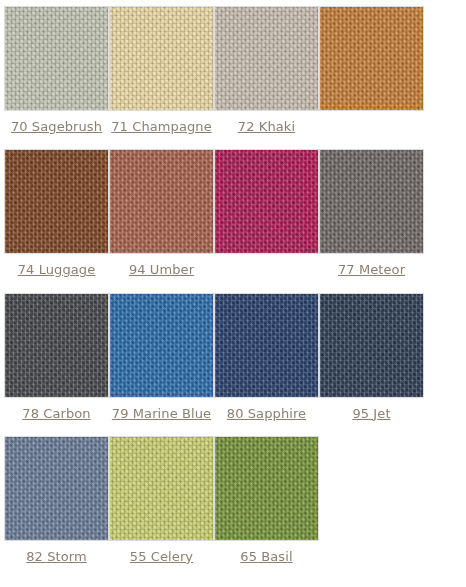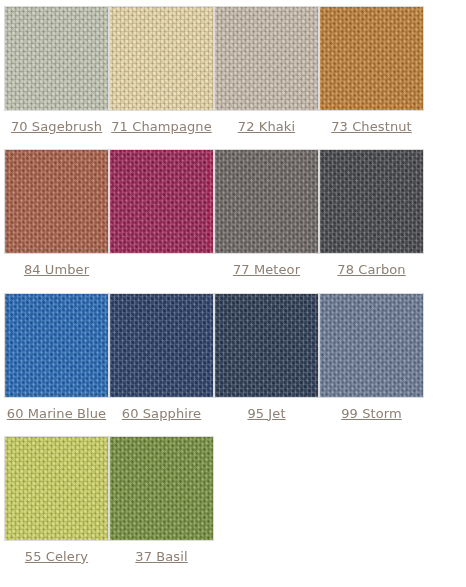--- a/index.html
+++ b/index.html
@@ -118,54 +118,57 @@
     <div class="swatch-cell">
       <div class="swatch-chip" style="background-color: rgb(236, 217, 165);"></div>
       <a class="swatch-label">71 Champagne</a>
     </div>
     <div class="swatch-cell">
       <div class="swatch-chip" style="background-color: rgb(201, 189, 175);"></div>
       <a class="swatch-label">72 Khaki</a>
     </div>
     <div class="swatch-cell">
       <div class="swatch-chip" style="background-color: rgb(197, 128, 47);"></div>
-      <a class="swatch-label">73 Chestnut</a>
+    </div>
+    <div class="swatch-cell">
+      <div class="swatch-chip" style="background-color: rgb(126, 70, 37);"></div>
+      <a class="swatch-label">74 Luggage</a>
     </div>
     <div class="swatch-cell">
       <div class="swatch-chip" style="background-color: rgb(169, 98, 76);"></div>
-      <a class="swatch-label">84 Umber</a>
+      <a class="swatch-label">94 Umber</a>
     </div>
     <div class="swatch-cell">
       <div class="swatch-chip" style="background-color: rgb(174, 28, 86);"></div>
     </div>
     <div class="swatch-cell">
       <div class="swatch-chip" style="background-color: rgb(110, 104, 102);"></div>
       <a class="swatch-label">77 Meteor</a>
     </div>
     <div class="swatch-cell">
       <div class="swatch-chip" style="background-color: rgb(69, 71, 75);"></div>
       <a class="swatch-label">78 Carbon</a>
     </div>
     <div class="swatch-cell">
       <div class="swatch-chip" style="background-color: rgb(42, 106, 181);"></div>
-      <a class="swatch-label">60 Marine Blue</a>
+      <a class="swatch-label">79 Marine Blue</a>
     </div>
     <div class="swatch-cell">
       <div class="swatch-chip" style="background-color: rgb(40, 64, 109);"></div>
-      <a class="swatch-label">60 Sapphire</a>
+      <a class="swatch-label">80 Sapphire</a>
     </div>
     <div class="swatch-cell">
       <div class="swatch-chip" style="background-color: rgb(45, 60, 84);"></div>
       <a class="swatch-label">95 Jet</a>
     </div>
     <div class="swatch-cell">
       <div class="swatch-chip" style="background-color: rgb(107, 124, 153);"></div>
-      <a class="swatch-label">99 Storm</a>
+      <a class="swatch-label">82 Storm</a>
     </div>
     <div class="swatch-cell">
       <div class="swatch-chip" style="background-color: rgb(204, 209, 105);"></div>
       <a class="swatch-label">55 Celery</a>
     </div>
     <div class="swatch-cell">
       <div class="swatch-chip" style="background-color: rgb(118, 147, 58);"></div>
-      <a class="swatch-label">37 Basil</a>
+      <a class="swatch-label">65 Basil</a>
     </div>
   </div>
 
 </body></html>

